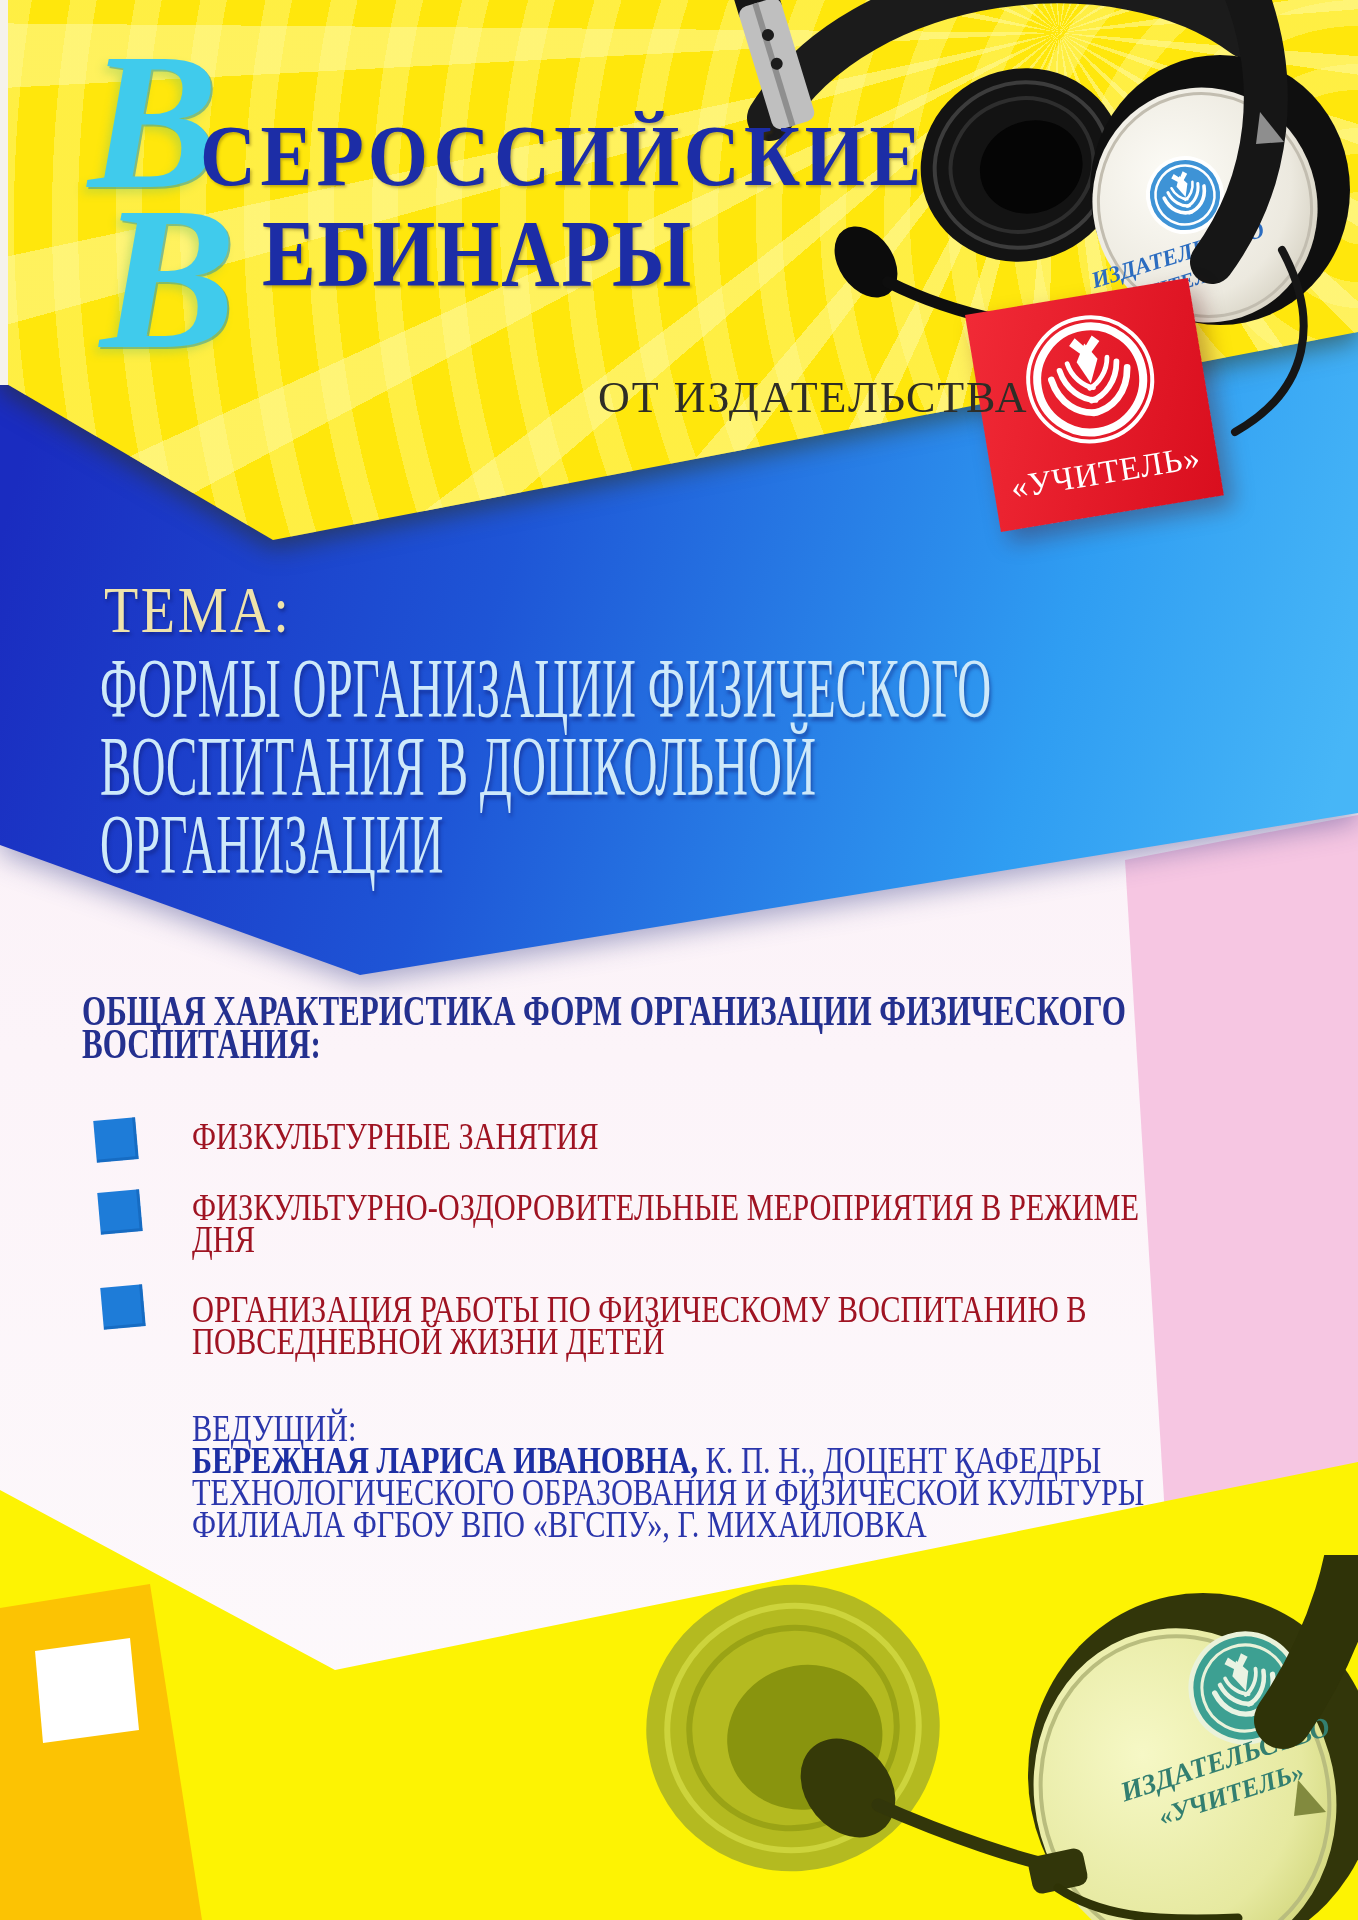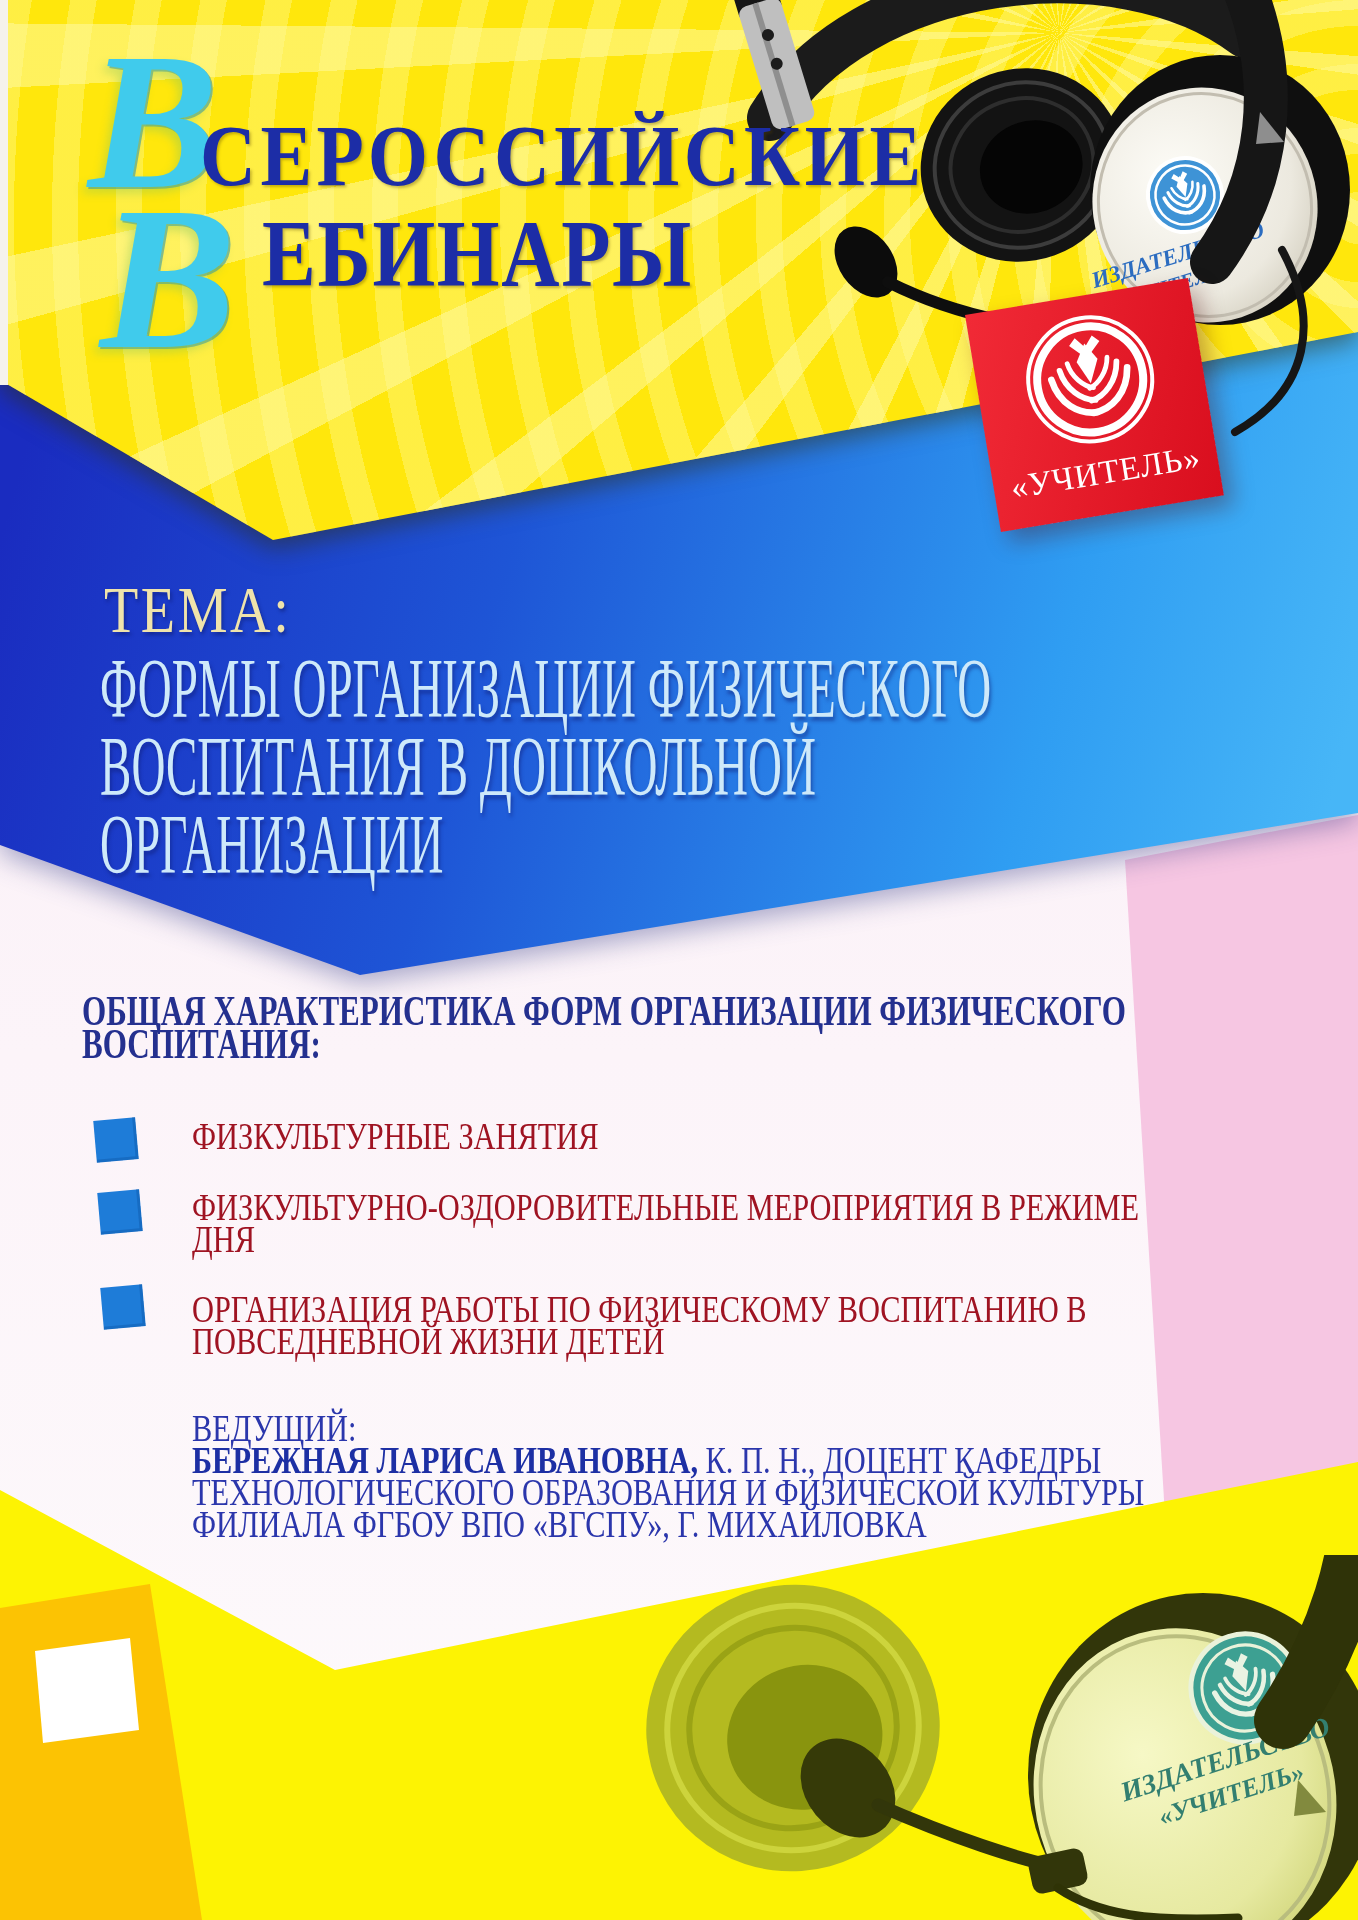--- a/index.html
+++ b/index.html
@@ -197,20 +197,21 @@
     <ellipse cx="490" cy="328" rx="42" ry="54" transform="rotate(-40 490 328)" fill="#363a08"></ellipse>
     <path d="M520,345 C600,380 660,398 690,405" fill="none" stroke="#32360a" stroke-width="13" stroke-linecap="round"></path>
     <rect x="672" y="392" width="56" height="38" rx="10" transform="rotate(-12 700 411)" fill="#32360a"></rect>
     <path d="M700,428 C740,455 790,462 880,458" fill="none" stroke="#2f3306" stroke-width="9" stroke-linecap="round"></path>
   </svg>
 
   <div class="big-v v1">В</div>
   <div class="t-rest t-line1">СЕРОССИЙСКИЕ</div>
   <div class="big-v v2">В</div>
   <div class="t-rest t-line2">ЕБИНАРЫ</div>
+  <div class="tagline">ОТ ИЗДАТЕЛЬСТВА</div>
 
   <div class="theme-label">ТЕМА:</div>
   <div class="theme-lines">
     <div>ФОРМЫ ОРГАНИЗАЦИИ ФИЗИЧЕСКОГО</div>
     <div>ВОСПИТАНИЯ В ДОШКОЛЬНОЙ</div>
     <div>ОРГАНИЗАЦИИ</div>
   </div>
 
   <div class="ov-heading">
     <div>ОБЩАЯ ХАРАКТЕРИСТИКА ФОРМ ОРГАНИЗАЦИИ ФИЗИЧЕСКОГО</div>

